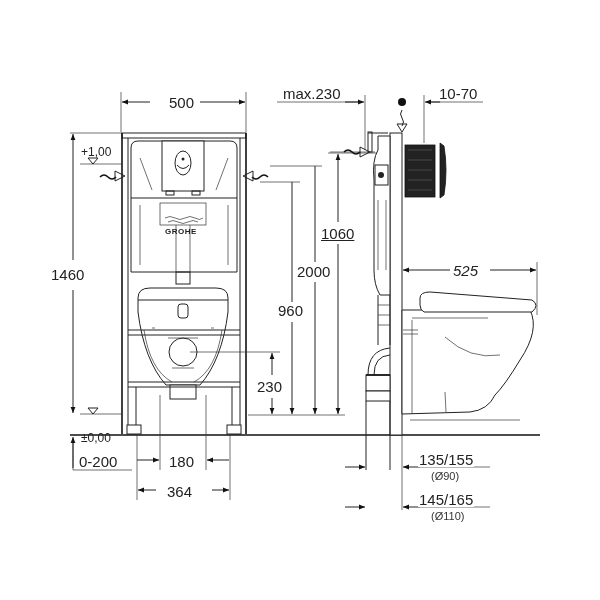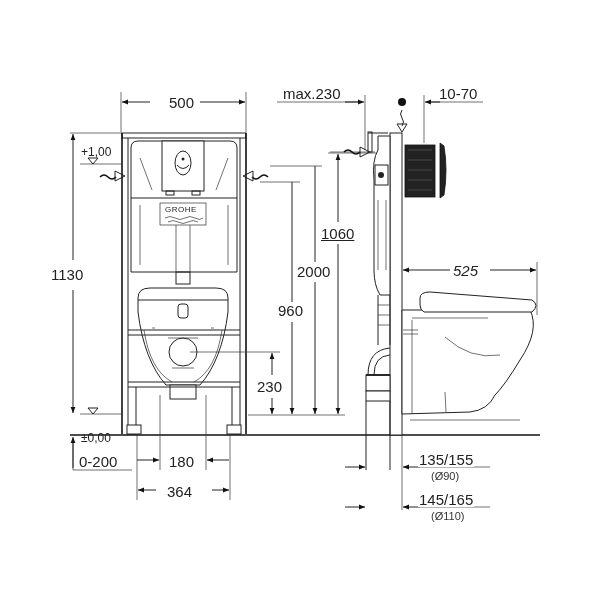--- a/index.html
+++ b/index.html
@@ -6,21 +6,21 @@
   body { width: 600px; height: 600px; overflow: hidden; position: relative; font-family: "Liberation Sans", sans-serif; }
   svg { position: absolute; left: 0; top: 0; }
   .ln { stroke: #222; stroke-width: 1; fill: none; }
   .lt { stroke: #333; stroke-width: 0.7; fill: none; }
   .bd { stroke: #111; stroke-width: 1.6; fill: none; }
   .fw { fill: #fff; stroke: #222; stroke-width: 1; }
   .dk { fill: #222; stroke: #111; stroke-width: 0.8; }
   .lbl { position: absolute; font-size: 15px; color: #222; white-space: nowrap; line-height: 1; background: #fff; padding: 0 1px; }
   .sm { font-size: 12px; }
   .xs { font-size: 11px; color: #333; }
-  .logo { position: absolute; font-size: 8px; font-weight: normal; letter-spacing: 0.5px; color: #222; }
+  .logo { position: absolute; font-size: 8px; font-weight: bold; letter-spacing: 0.5px; color: #222; margin-top: 22px; }
 </style>
 </head>
 <body>
 
 <svg width="600" height="600" viewBox="0 0 600 600">
   <defs>
     <marker id="ar" viewBox="0 0 10 10" refX="10" refY="5" markerWidth="8" markerHeight="6" orient="auto-start-reverse">
       <path d="M0,1 L10,5 L0,9 z" fill="#111"></path>
     </marker>
   </defs>
@@ -189,21 +189,21 @@
     <line class="ln" x1="345" y1="467" x2="365" y2="467" marker-end="url(#ar)"></line>
     <line class="ln" x1="420" y1="467" x2="403" y2="467" marker-end="url(#ar)"></line>
     <line class="lt" x1="420" y1="467" x2="490" y2="467"></line>
     <line class="ln" x1="345" y1="507" x2="365" y2="507" marker-end="url(#ar)"></line>
     <line class="ln" x1="420" y1="507" x2="403" y2="507" marker-end="url(#ar)"></line>
     <line class="lt" x1="420" y1="507" x2="490" y2="507"></line>
   </g>
 </svg>
 
 <span class="lbl" style="left:168px;top:95px;">500</span>
-<span class="lbl" style="left:50px;top:267px;">1130</span>
+<span class="lbl" style="left:50px;top:267px;">1460</span>
 <span class="lbl sm" style="left:80px;top:146px;background:transparent;">+1,00</span>
 <span class="lbl sm" style="left:80px;top:396px;background:transparent;margin-top:36px;">±0,00</span>
 <span class="lbl" style="left:78px;top:454px;">0-200</span>
 <span class="lbl" style="left:168px;top:454px;">180</span>
 <span class="lbl" style="left:166px;top:484px;">364</span>
 <span class="lbl" style="left:256px;top:379px;">230</span>
 <span class="lbl" style="left:277px;top:303px;">960</span>
 <span class="lbl" style="left:296px;top:264px;">2000</span>
 <span class="lbl" style="left:320px;top:226px;text-decoration:underline;">1060</span>
 <span class="logo" style="left:165px;top:205px;">GROHE</span>

